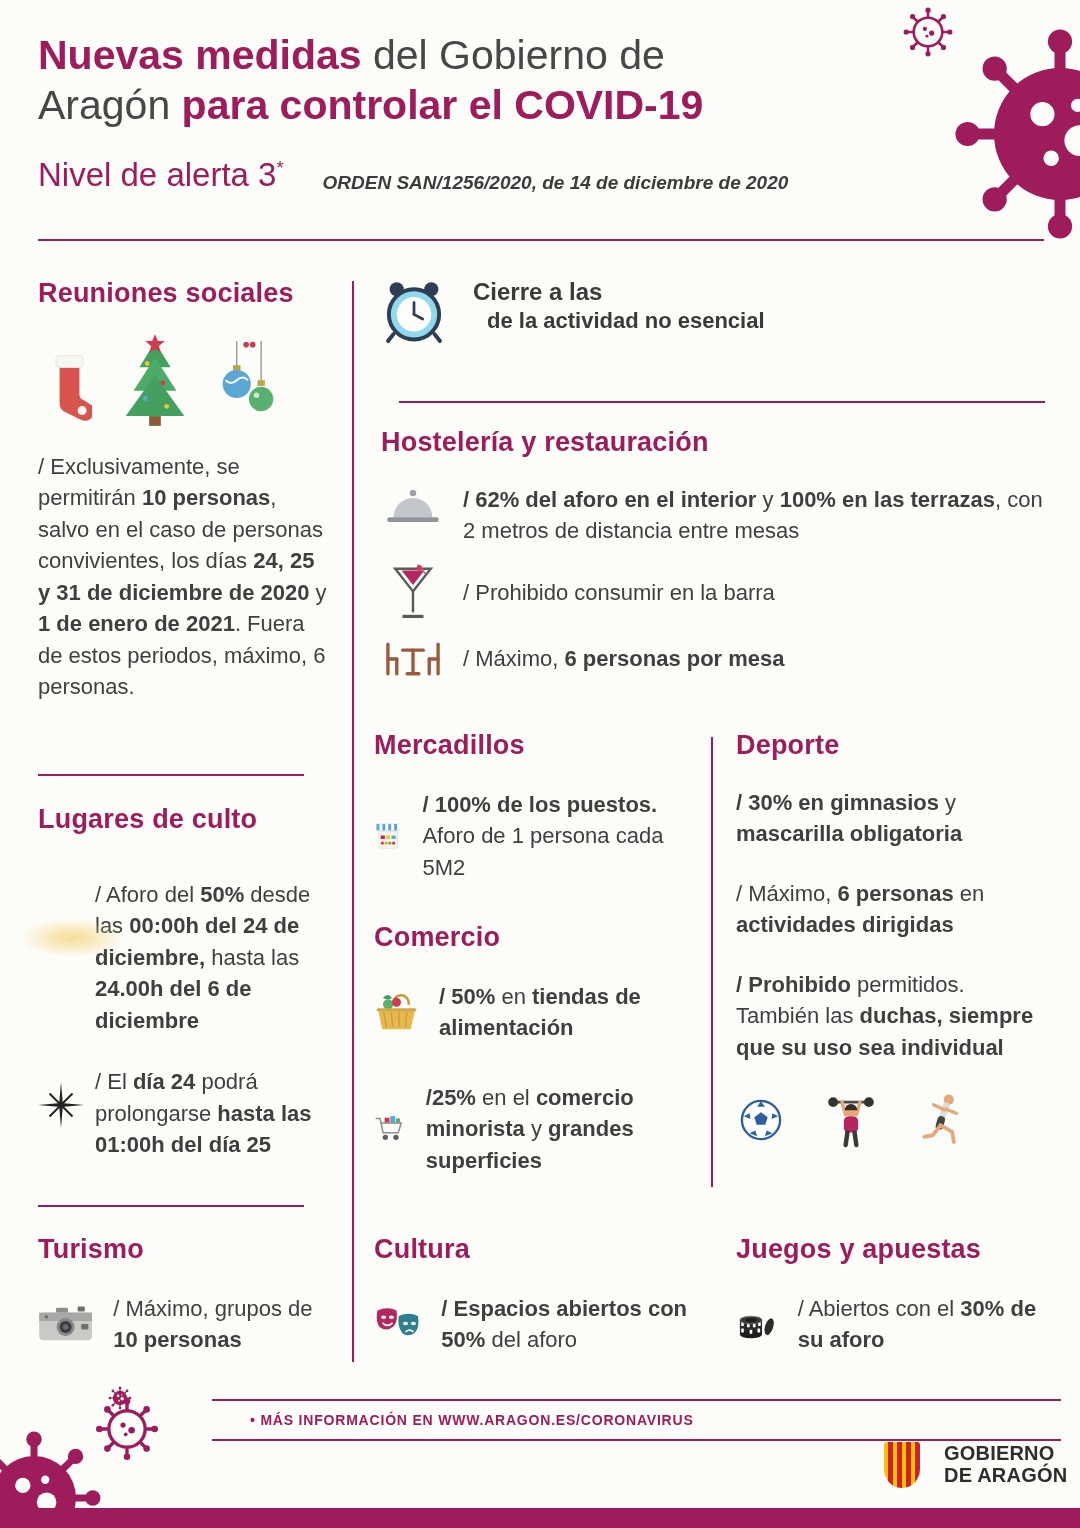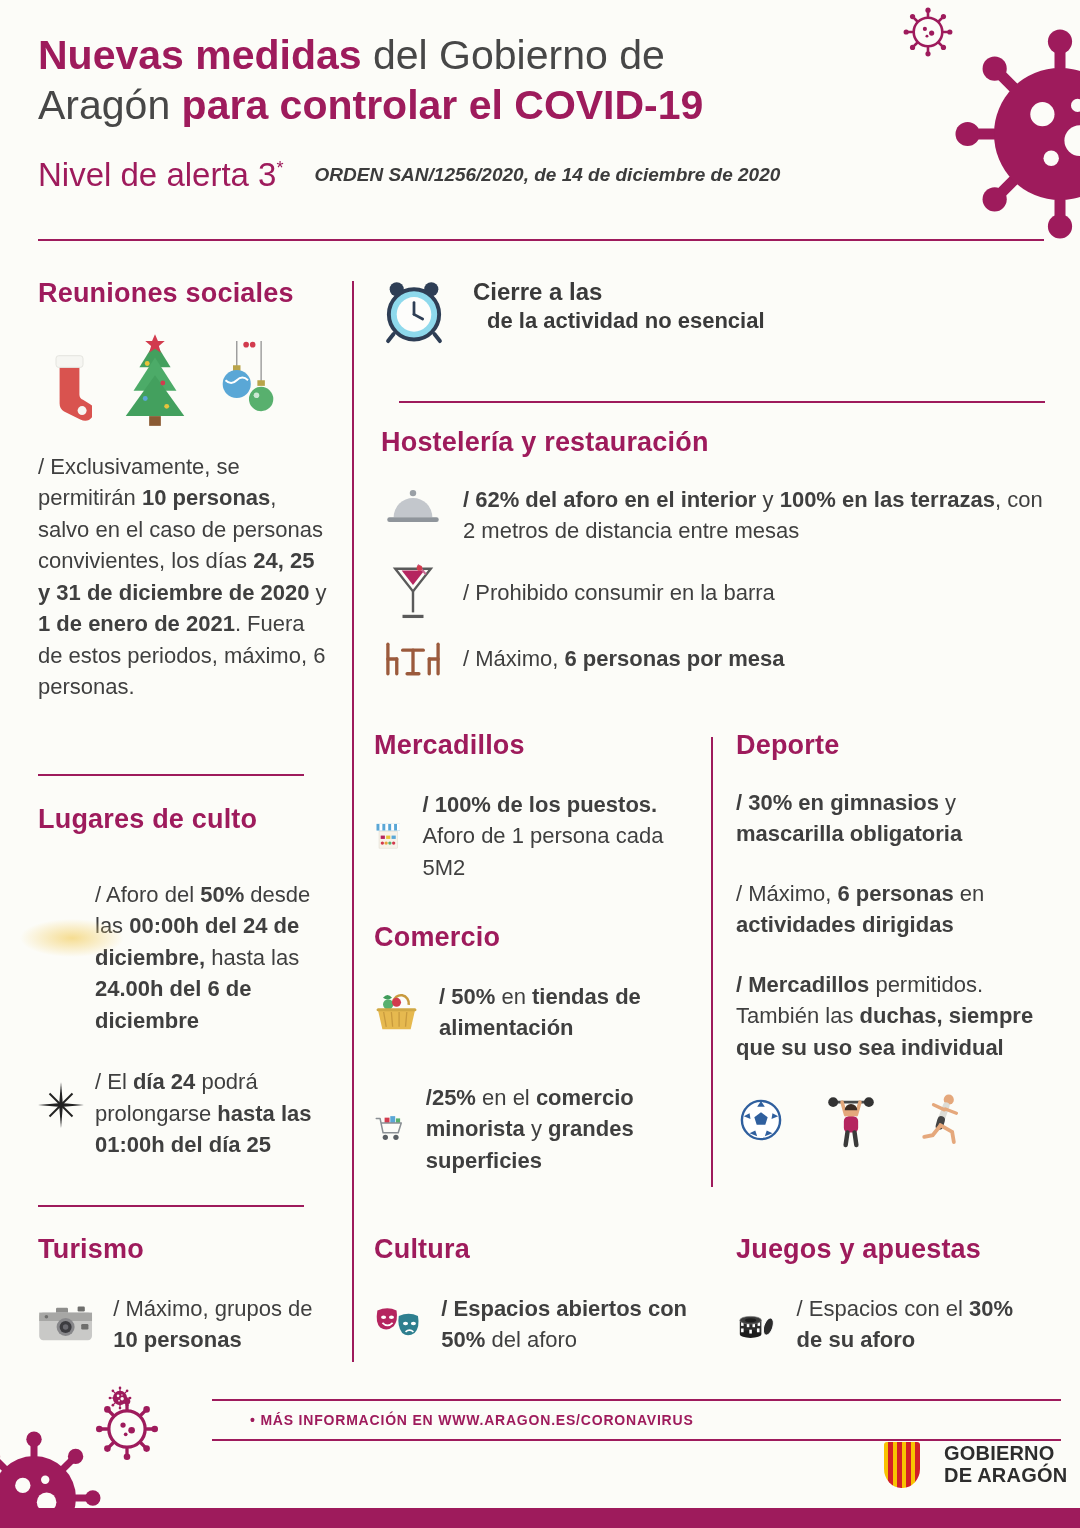--- a/index.html
+++ b/index.html
@@ -17,21 +17,21 @@
   .abs{position:absolute}
   .accent{color:var(--accent)}
   .b{font-weight:700}
   sup{font-size:55%}
   .rule{position:absolute;background:var(--accent)}
 
   
   .header{position:absolute;left:38px;top:30px;width:830px}
   .title{font-size:41px;line-height:1.22;font-weight:400;color:#474747}
   .title .accent{font-weight:700}
-  .alert-row{display:flex;align-items:center;gap:31px;margin-top:26px}
+  .alert-row{display:flex;align-items:flex-end;gap:39px;margin-top:26px}
   .alert-level{font-size:33px;color:var(--accent);font-weight:400}
   .order-ref{font-size:19px;font-style:italic;font-weight:600;color:#3c3c3c}
   .header-rule{left:38px;top:239px;width:1006px;height:2px}
 
   
   .v-small-top{left:902px;top:6px}
   .v-big{left:950px;top:24px}
   .v-bl-big{left:-36px;top:1428px}
   .v-bl-outline{left:94px;top:1396px}
   .v-bl-tiny{left:108px;top:1386px}
@@ -346,21 +346,21 @@
           </g>
       </svg>
       <p class="body-text"><span class="b">/ 100% de los puestos.</span><span> Aforo de 1 persona cada 5M2</span></p>
     </div>
   </section>
 
   <section class="abs sec-deporte">
     <h2>Deporte</h2>
     <p class="body-text"><span class="b">/ 30% en gimnasios</span><span> y </span><span class="b">mascarilla obligatoria</span></p>
     <p class="body-text"><span>/ Máximo, </span><span class="b">6 personas</span><span> en </span><span class="b">actividades dirigidas</span></p>
-    <p class="body-text"><span class="b">/ Mercadillos</span><span> permitidos. También las </span><span class="b">duchas, siempre que su uso sea individual</span></p>
+    <p class="body-text"><span class="b">/ Prohibido</span><span> permitidos. También las </span><span class="b">duchas, siempre que su uso sea individual</span></p>
     <div class="sport-icons">
       <svg width="42" height="42" viewBox="0 0 44 44">
         <circle cx="22" cy="22" r="20" fill="#fff" stroke="#2f5f9e" stroke-width="2.5"></circle>
         <polygon points="22,14 29,19 26.5,27 17.5,27 15,19" fill="#2f5f9e"></polygon>
         <polygon points="22,2 26,8 18,8" fill="#2f5f9e"></polygon>
         <polygon points="4,18 10,15 11,21" fill="#2f5f9e"></polygon>
         <polygon points="40,18 34,15 33,21" fill="#2f5f9e"></polygon>
         <polygon points="10,36 16,33 18,39" fill="#2f5f9e"></polygon>
         <polygon points="34,36 28,33 26,39" fill="#2f5f9e"></polygon>
       </svg>
@@ -449,21 +449,21 @@
           <rect x="26" y="27" width="4" height="6"></rect>
             <rect x="34" y="25" width="4" height="6"></rect>
           <rect x="8" y="35" width="4" height="6"></rect>
             <rect x="21" y="37" width="4" height="6"></rect>
             <rect x="33" y="35" width="4" height="6"></rect>
         </g>
         <ellipse cx="23" cy="22" rx="17" ry="6" fill="#3a3a3a" stroke="#777" stroke-width="1"></ellipse>
         <ellipse cx="23" cy="22" rx="9" ry="3.2" fill="#1d1d1d"></ellipse>
         <ellipse cx="51" cy="32" rx="7" ry="14" fill="#2b2b2b" stroke="#fff" stroke-width="1.5" transform="rotate(18 51 32)"></ellipse>
       </svg>
-      <p class="body-text"><span>/ Espacios con el </span><span class="b">30% de su aforo</span></p>
+      <p class="body-text"><span>/ Abiertos con el </span><span class="b">30% de su aforo</span></p>
     </div>
   </section>
 
   <div class="footer-info">
     <span><span class="b">•   </span><span>MÁS INFORMACIÓN EN </span><span class="b">WWW.ARAGON.ES/CORONAVIRUS</span></span>
   </div>
 
   <svg class="abs v-bl-big" width="140" height="140" viewBox="0 0 100 100">
       <use href="#virus-filled"></use>
     </svg>

